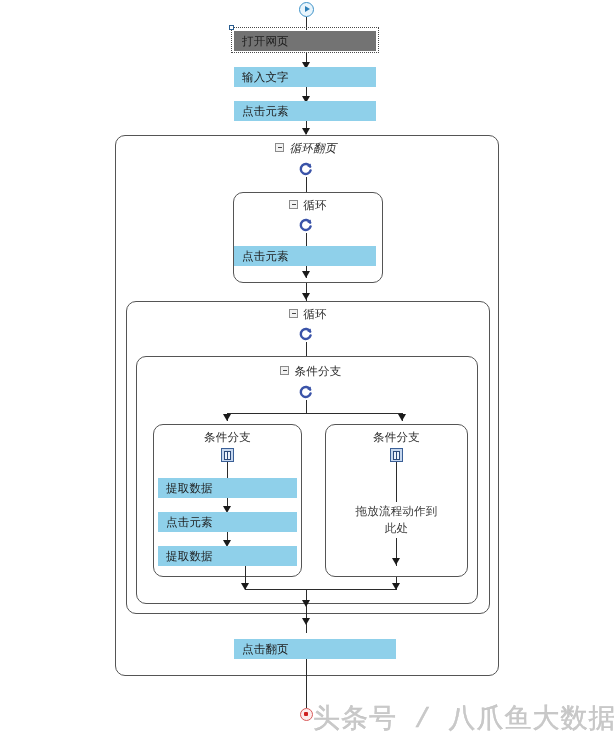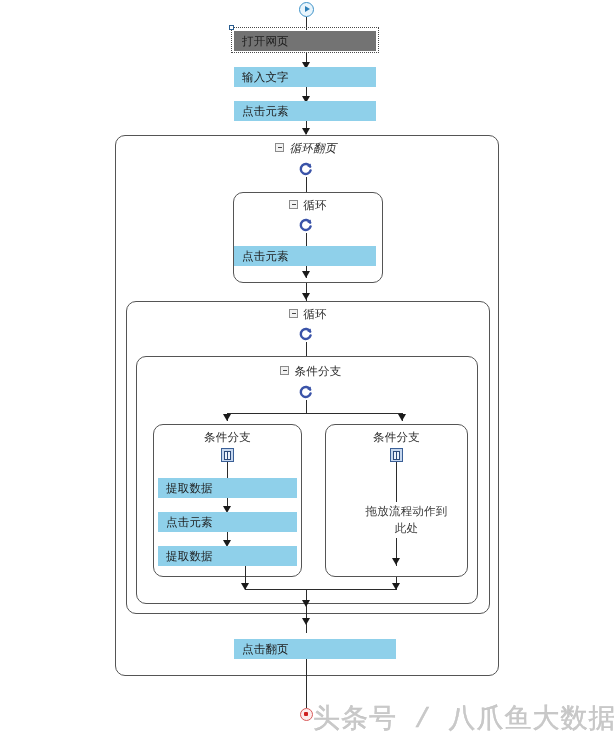--- a/index.html
+++ b/index.html
@@ -306,21 +306,21 @@
   <div class="vline" style="left:245px; top:566px; height:23px;"></div>
 
   <div class="container-box" style="left:325px; top:424px; width:143px; height:153px;"></div>
 
   <div class="ctitle" style="left:325px; top:430px; width:143px;">条件分支</div>
 
   <div class="branch-icon" style="left:390px; top:448px;"></div>
 
   <div class="vline" style="left:396px; top:462px; height:40px;"></div>
 
-  <div class="placeholder-text" style="left:335px; top:503px; width:143px;">拖放流程动作到
+  <div class="placeholder-text" style="left:325px; top:503px; width:143px;">拖放流程动作到
 此处</div>
 
   <div class="vline" style="left:396px; top:538px; height:28px;"></div>
   <div class="arrow-down" style="left:391.5px; top:558px;"></div>
 
   <div class="vline" style="left:396px; top:577px; height:12px;"></div>
 
   <div class="hline" style="left:245px; top:589px; width:152px;"></div>
   <div class="arrow-down" style="left:240.5px; top:583px;"></div>
   <div class="arrow-down" style="left:391.5px; top:583px;"></div>

